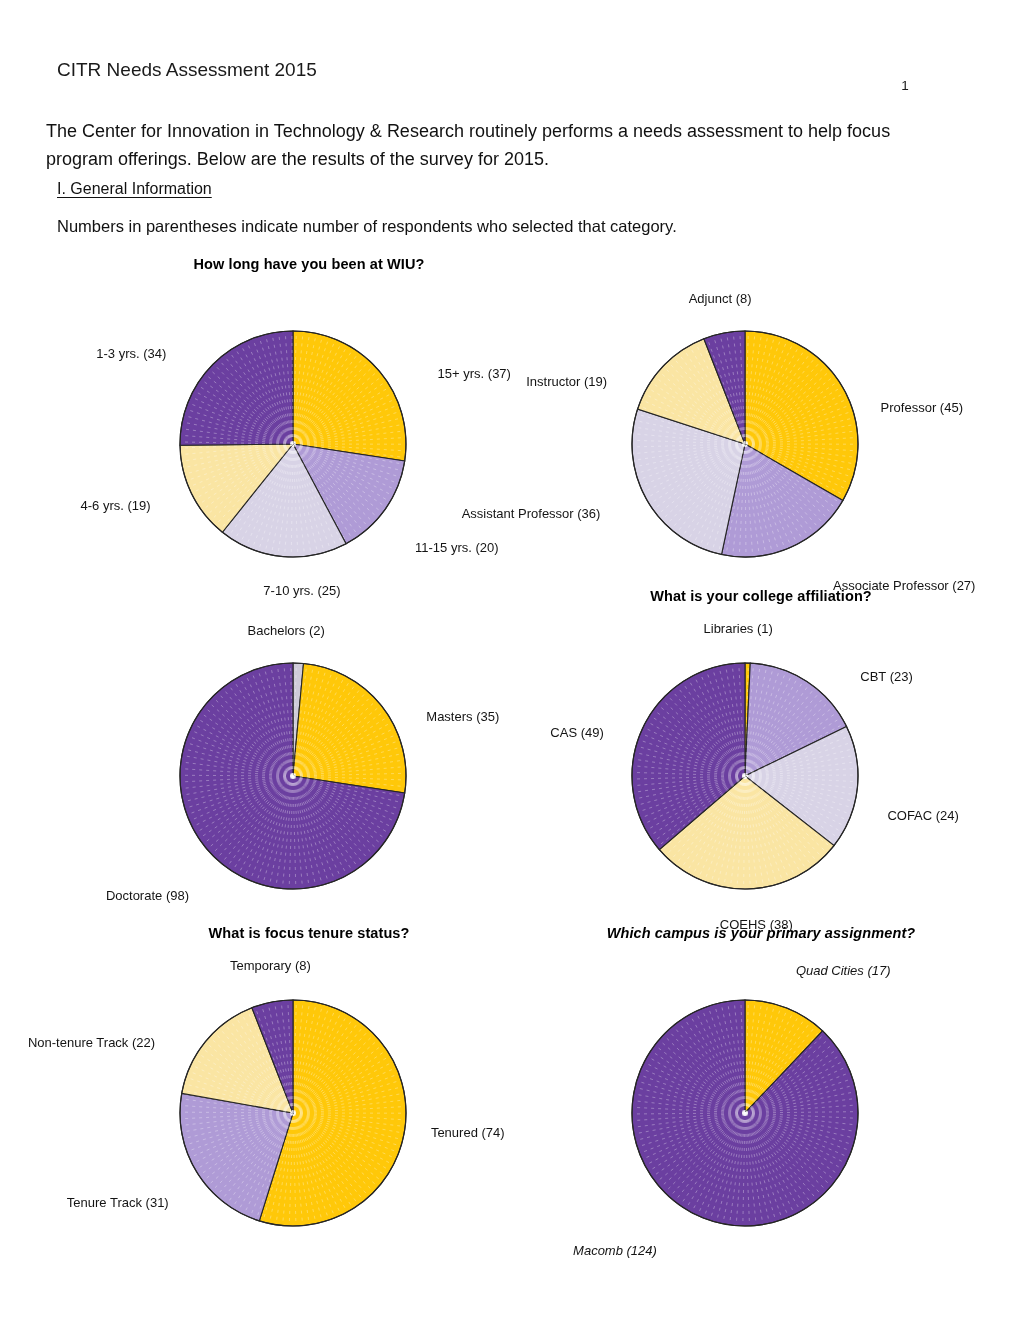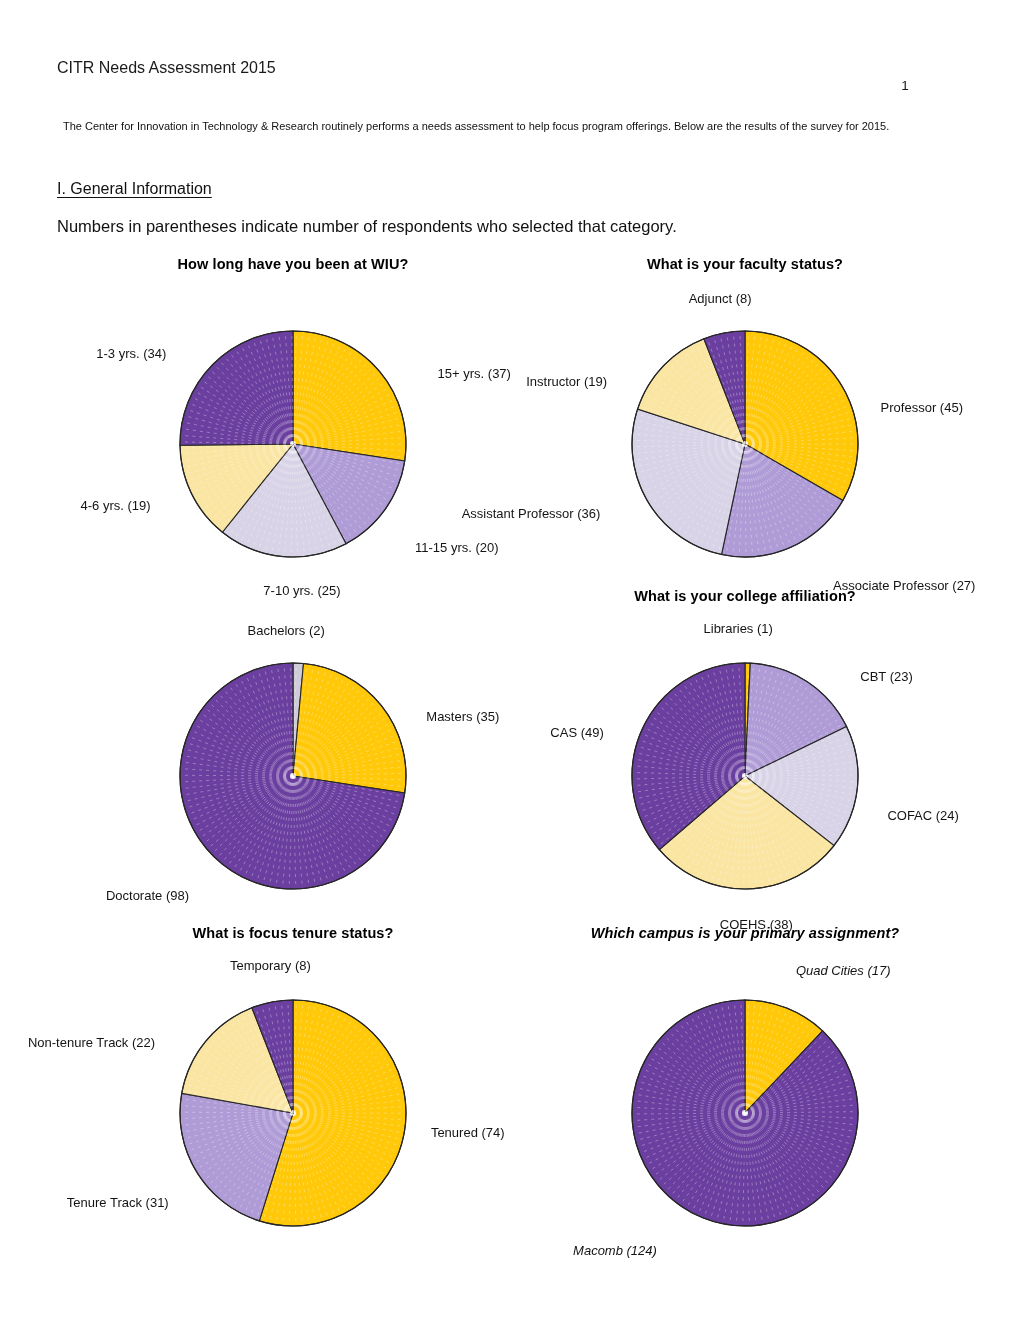--- a/index.html
+++ b/index.html
@@ -21,42 +21,42 @@
     inset: 0;
     width: 1020px;
     height: 1320px;
   }
 
   
   .doc-header {
     position: absolute;
     left: 57px;
     top: 58px;
-    font-size: 16px;
+    font-size: 19px;
     line-height: 1.3;
     color: #1a1a1a;
   }
   .page-number {
     position: absolute;
     left: 0;
     top: 78px;
     width: 1020px;
     text-align: center;
     padding-right: 0;
     font-size: 13.5px;
     color: #1a1a1a;
   }
   .page-number span { position: relative; left: 395px; }
 
   .intro-para {
     position: absolute;
-    left: 63px;
+    left: 46px;
     top: 118px;
     width: 866px;
-    font-size: 11px;
+    font-size: 18px;
     line-height: 1.55;
     color: #111111;
   }
   .section-heading {
     position: absolute;
     left: 57px;
     top: 180px;
     font-size: 16px;
     color: #111111;
     text-decoration: underline;
@@ -72,21 +72,21 @@
 
   
   .chart-block {
     position: absolute;
     width: 460px;
     height: 330px;
   }
   .chart-title {
     position: absolute;
     top: 0;
-    left: 0;
+    left: 16px;
     width: 460px;
     text-align: center;
     font-size: 14.5px;
     font-weight: bold;
     color: #000000;
     letter-spacing: 0.1px;
   }
   .chart-svg {
     position: absolute;
     left: 0;
@@ -252,21 +252,20 @@
         <ellipse cx="230" cy="188" rx="113" ry="113" fill="none" stroke="#262626" stroke-width="1.2"></ellipse>
         <text x="374.6" y="121.9" text-anchor="start" class="slice-label">15+ yrs. (37)</text>
         <text x="352.0" y="296.0" text-anchor="start" class="slice-label">11-15 yrs. (20)</text>
         <text x="239.0" y="338.9" text-anchor="middle" class="slice-label">7-10 yrs. (25)</text>
         <text x="87.6" y="254.2" text-anchor="end" class="slice-label">4-6 yrs. (19)</text>
         <text x="103.4" y="101.6" text-anchor="end" class="slice-label">1-3 yrs. (34)</text>
       </svg>
   </div>
 
   <div class="chart-block" id="chart-faculty-status">
-    <div class="chart-title">What is your faculty status?</div>
     <svg class="chart-svg" viewBox="0 0 460 330">
         <defs>
           <pattern id="rays-faculty-status" width="6" height="6" patternUnits="userSpaceOnUse"></pattern>
         </defs>
         <path d="M 230 188 L 230.00 75.00 A 113 113 0 0 1 327.86 244.50 Z" fill="#FFC809" stroke="#262626" stroke-width="1.1"></path>
         <g>
           <line x1="230" y1="188" x2="233.32" y2="76.05" stroke="#ffffff" stroke-opacity="0.45" stroke-width="0.7" stroke-dasharray="3 4"></line>
           <line x1="230" y1="188" x2="239.96" y2="76.44" stroke="#ffffff" stroke-opacity="0.45" stroke-width="0.7" stroke-dasharray="3 4"></line>
           <line x1="230" y1="188" x2="246.55" y2="77.23" stroke="#ffffff" stroke-opacity="0.45" stroke-width="0.7" stroke-dasharray="3 4"></line>
           <line x1="230" y1="188" x2="253.09" y2="78.41" stroke="#ffffff" stroke-opacity="0.45" stroke-width="0.7" stroke-dasharray="3 4"></line>

